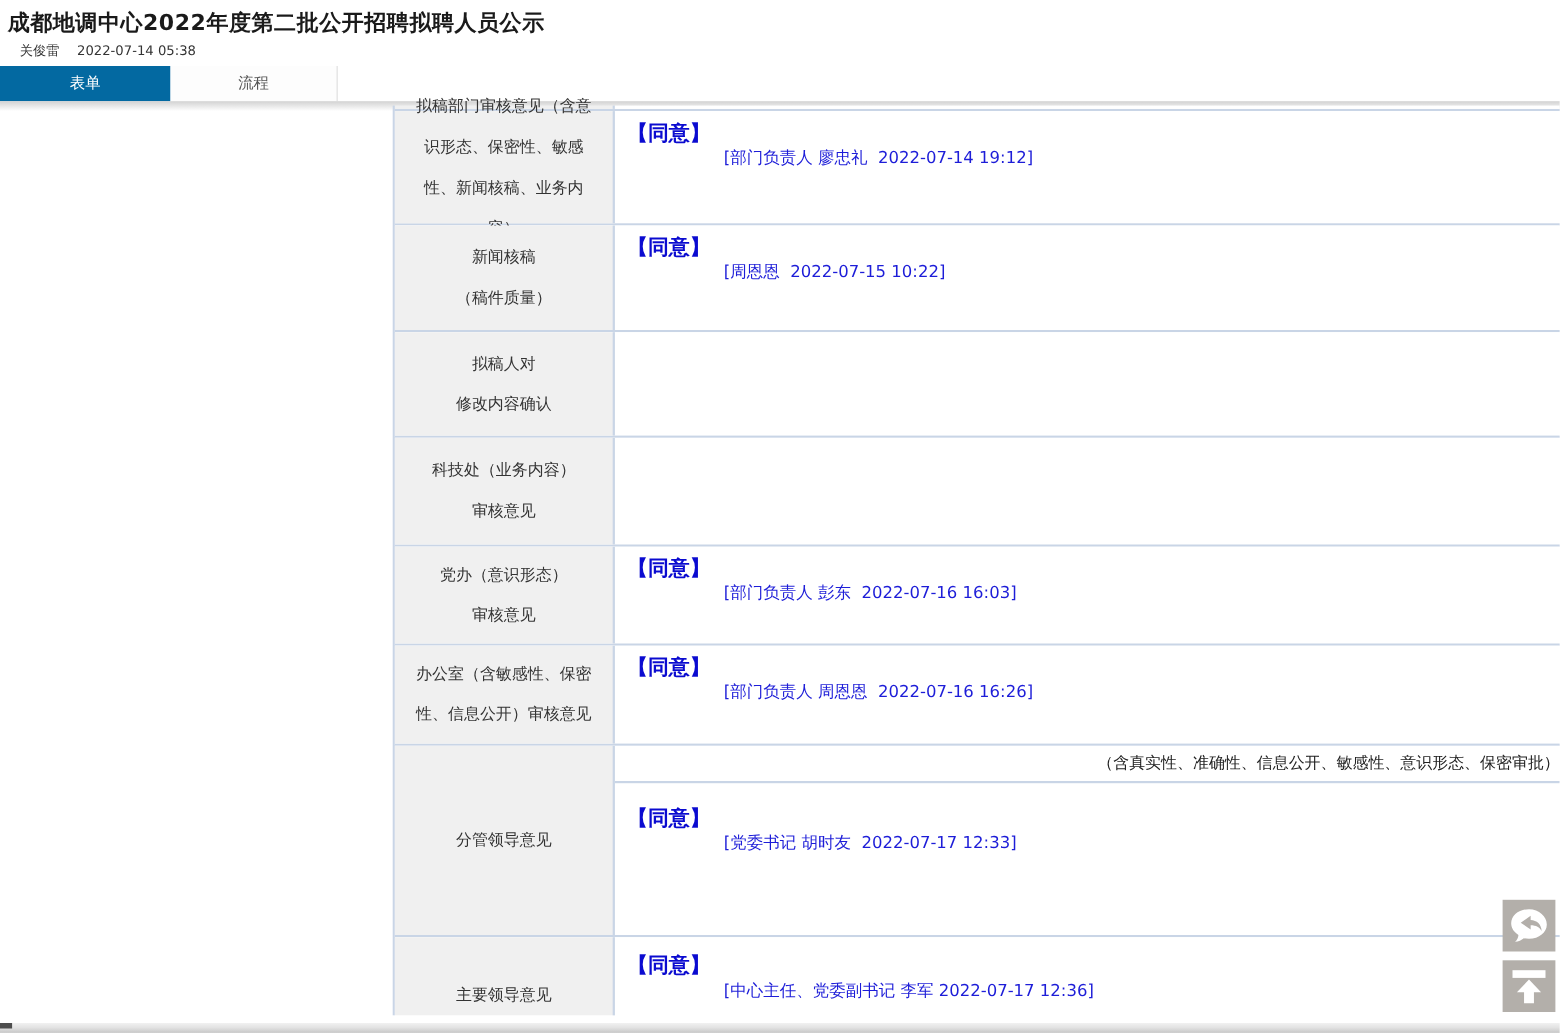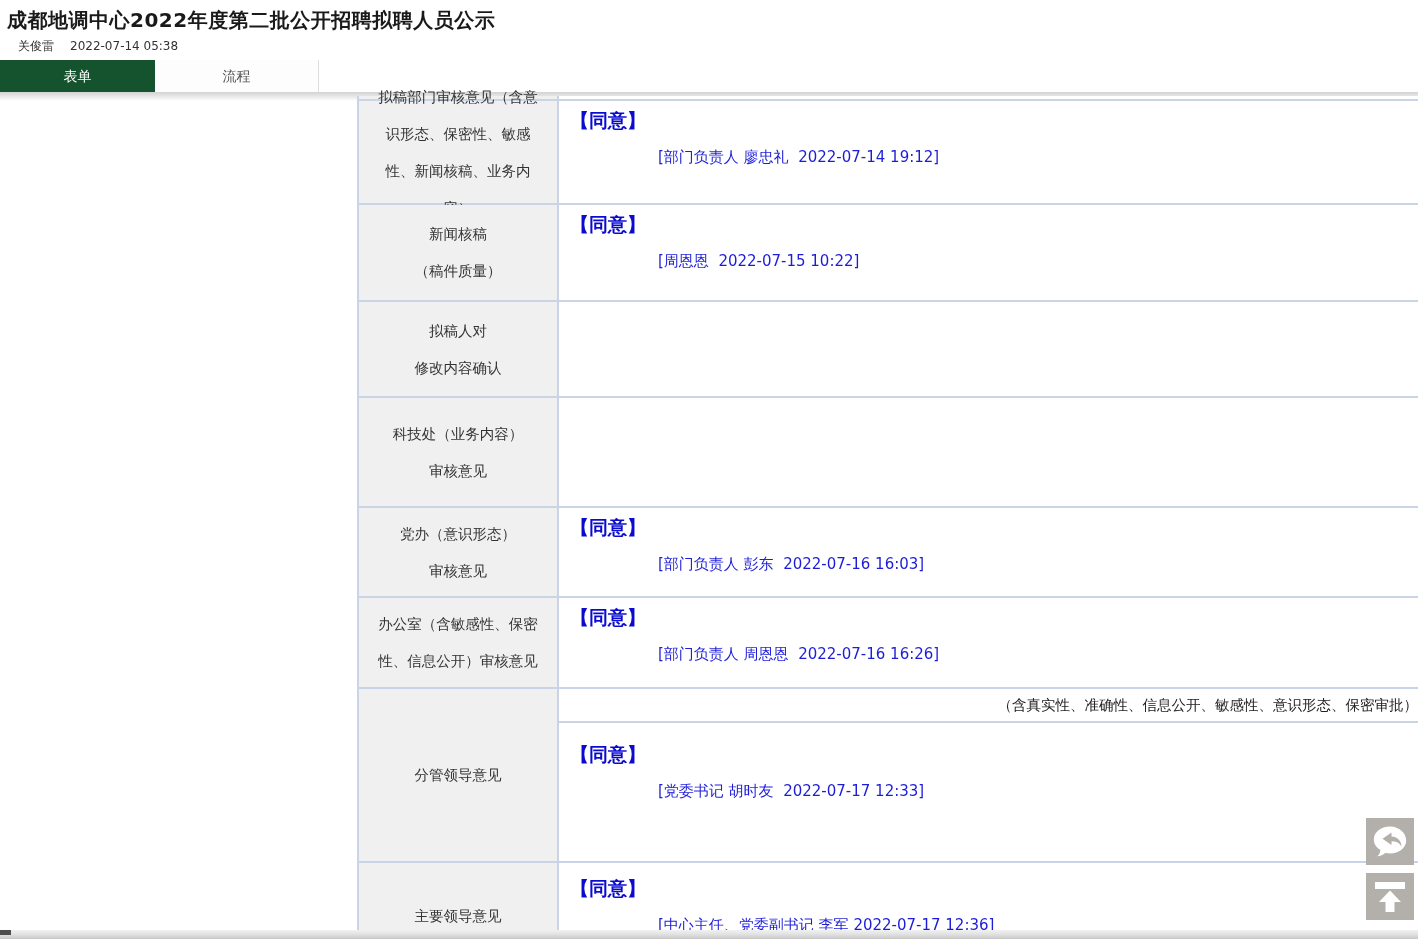--- a/index.html
+++ b/index.html
@@ -24,22 +24,22 @@
 
   
   .tabbar {
     position: absolute; left: 0; top: 60px; width: 100%; height: 32px;
     background: #fff;
   }
   .tab {
     position: absolute; top: 0; height: 32px; line-height: 32px;
     text-align: center; font-size: 14px; cursor: pointer;
   }
-  .tab-form { left: 0; width: 155px; background: #14532d; color: #ffffff; }
-  .tab-process { left: 155px; width: 164px; background: #fdfdfd; color: #555; border-right: 1px solid #ddd; }
+  .tab-form { left: 0; width: 155px; background: #0369a1; color: #ffffff; }
+  .tab-process { left: 155px; width: 152px; background: #fdfdfd; color: #555; border-right: 1px solid #ddd; }
   .tabbar-shadow {
     position: absolute; left: 0; top: 92px; width: 100%; height: 9px;
     background: linear-gradient(#d2d2d2, rgba(255,255,255,0));
     pointer-events: none;
   }
 
   
   .approval-table {
     position: absolute; left: 357px; top: 96px; width: 1061px;
     border-left: 2px solid #c9d5e6;
@@ -59,21 +59,21 @@
   .value-cell { flex: 1; display: flex; flex-direction: column; overflow: hidden; }
   .note-cell {
     height: 34px; line-height: 32px; border-bottom: 2px solid #c9d5e6;
     text-align: right; font-size: 14.5px; color: #222;
   }
   .opinion { padding: 7px 0 0 11px; }
   .opinion.after-note { padding-top: 19px; }
   .row-last .opinion { padding-top: 13px; }
   .decision { font-weight: bold; color: #0b0bd0; font-size: 19px; }
   .signer {
-    margin-left: 88px; margin-top: 14px;
+    margin-left: 88px; margin-top: 0;
     color: #1d1dd8; font-size: 15px; white-space: pre;
   }
 
   
   .fab {
     position: absolute; left: 1366px; width: 48px; height: 47px;
     background: #b3afaa; cursor: pointer;
   }
   .fab-reply { top: 818px; }
   .fab-top { top: 873px; }
@@ -140,21 +140,21 @@
       <div class="approval-row" style="height: 96px;">
     <div class="label-cell">
           <div>拟稿人对</div>
           <div>修改内容确认</div>
         </div>
     <div class="value-cell">
       
       
     </div>
   </div>
-      <div class="approval-row" style="height: 110px;">
+      <div class="approval-row" style="height: 99px;">
     <div class="label-cell">
           <div>科技处（业务内容）</div>
           <div>审核意见</div>
         </div>
     <div class="value-cell">
       
       
     </div>
   </div>
       <div class="approval-row" style="height: 90px;">

